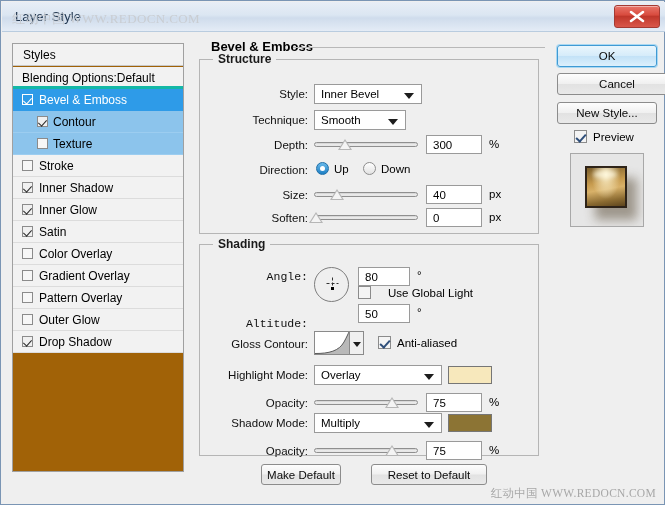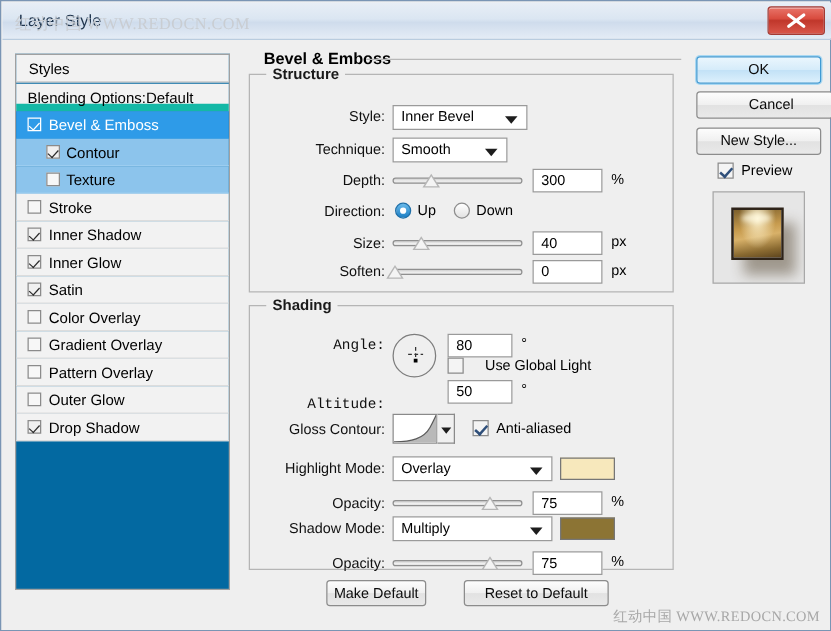--- a/index.html
+++ b/index.html
@@ -65,21 +65,21 @@
     box-shadow: inset 0 1px 0 rgba(255,255,255,.45);
   }
   #close-button svg { position: absolute; left: 14px; top: 4px; }
 
   
   #styles-panel {
     position: absolute;
     left: 11px; top: 42px;
     width: 172px;
     height: 429px;
-    background: #0369a1;
+    background: #a16207;
     border: 1px solid #a0a0a0;
     box-sizing: border-box;
   }
   #styles-header {
     position: absolute;
     left: 0; top: 0;
     width: 100%;
     height: 22px;
     box-sizing: border-box;
     border-bottom: 1px solid #c8c8c8;
@@ -98,21 +98,21 @@
   }
   .style-row {
     position: relative;
     height: 22px;
     box-sizing: border-box;
     border-bottom: 1px solid #dcdcdc;
     background: #f2f2f2;
   }
   .style-row.blending {
     background: #f2f2f2;
-    border-bottom: 6px solid #14b8a6;
+    border-bottom: 3px solid #14b8a6;
   }
   .style-row.blending .row-label {
     left: 9px;
   }
   .style-row.sel-strong { background: #2e9be8; border-bottom: 1px solid #2e9be8; }
   .style-row.sel-strong .row-label { color: #ffffff; }
   .style-row.sel-light { background: #8cc4ec; border-bottom: 1px solid #9ccdf0; }
   .style-row.indent .row-label { left: 40px; }
   .style-row.indent .row-check { left: 24px; }
   .row-check {

